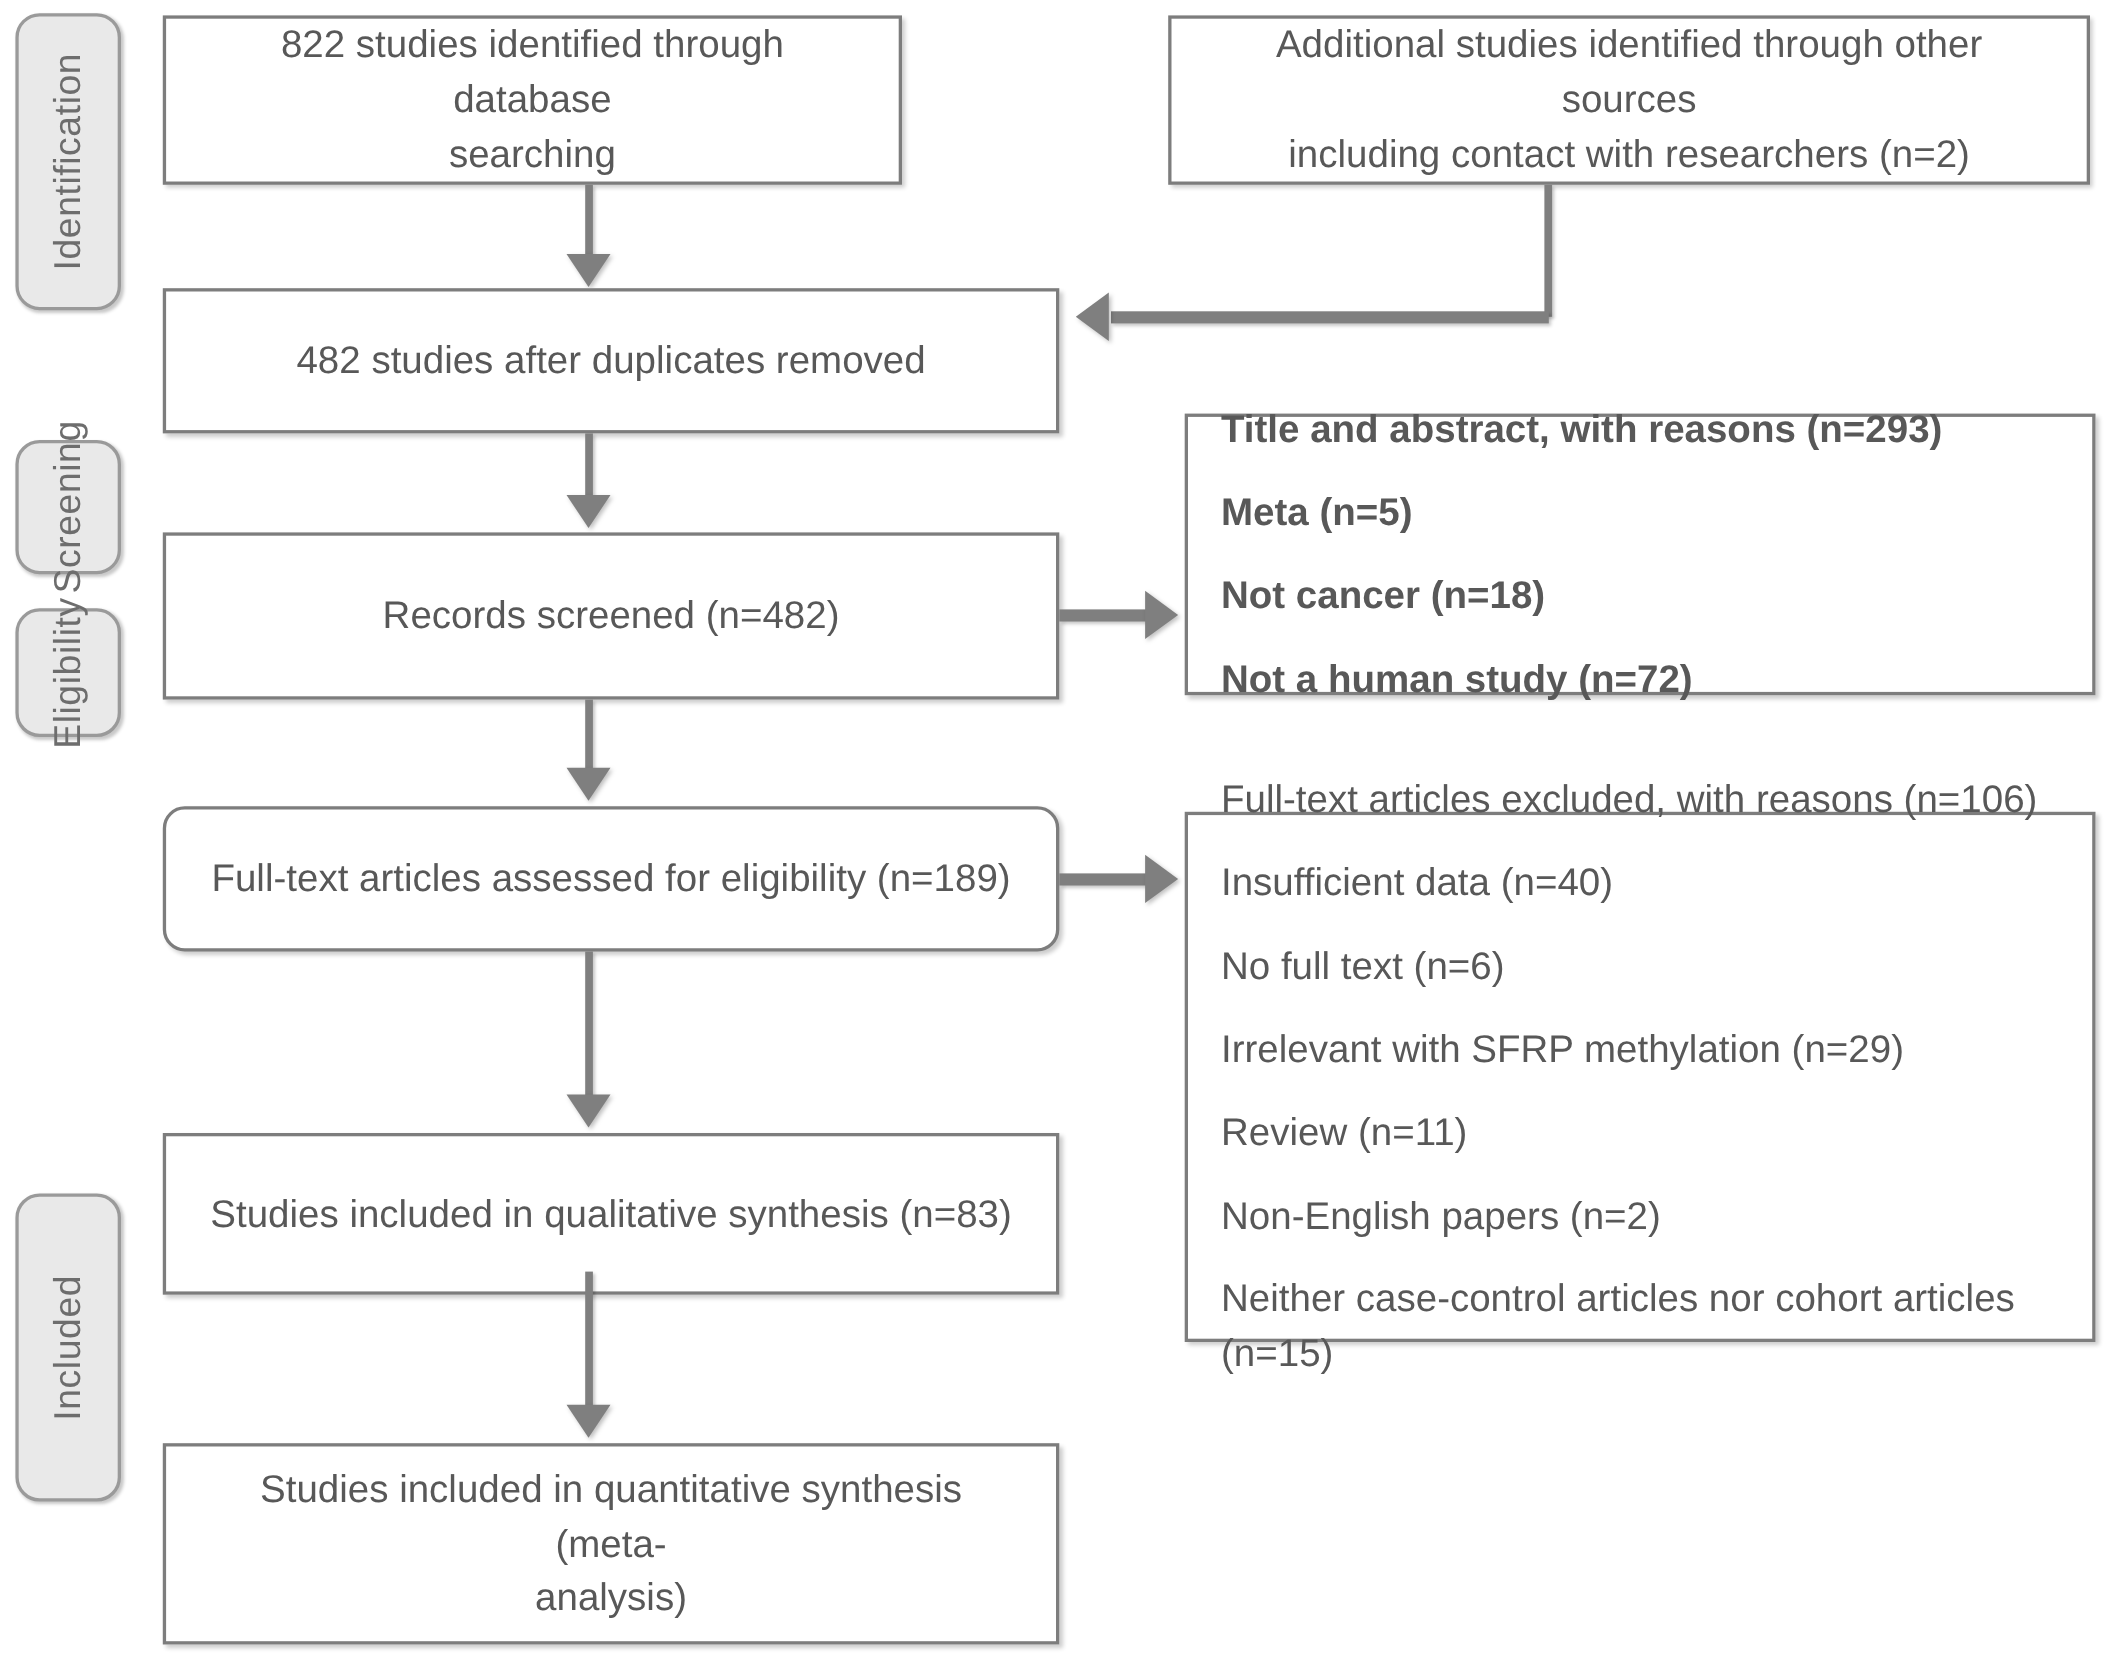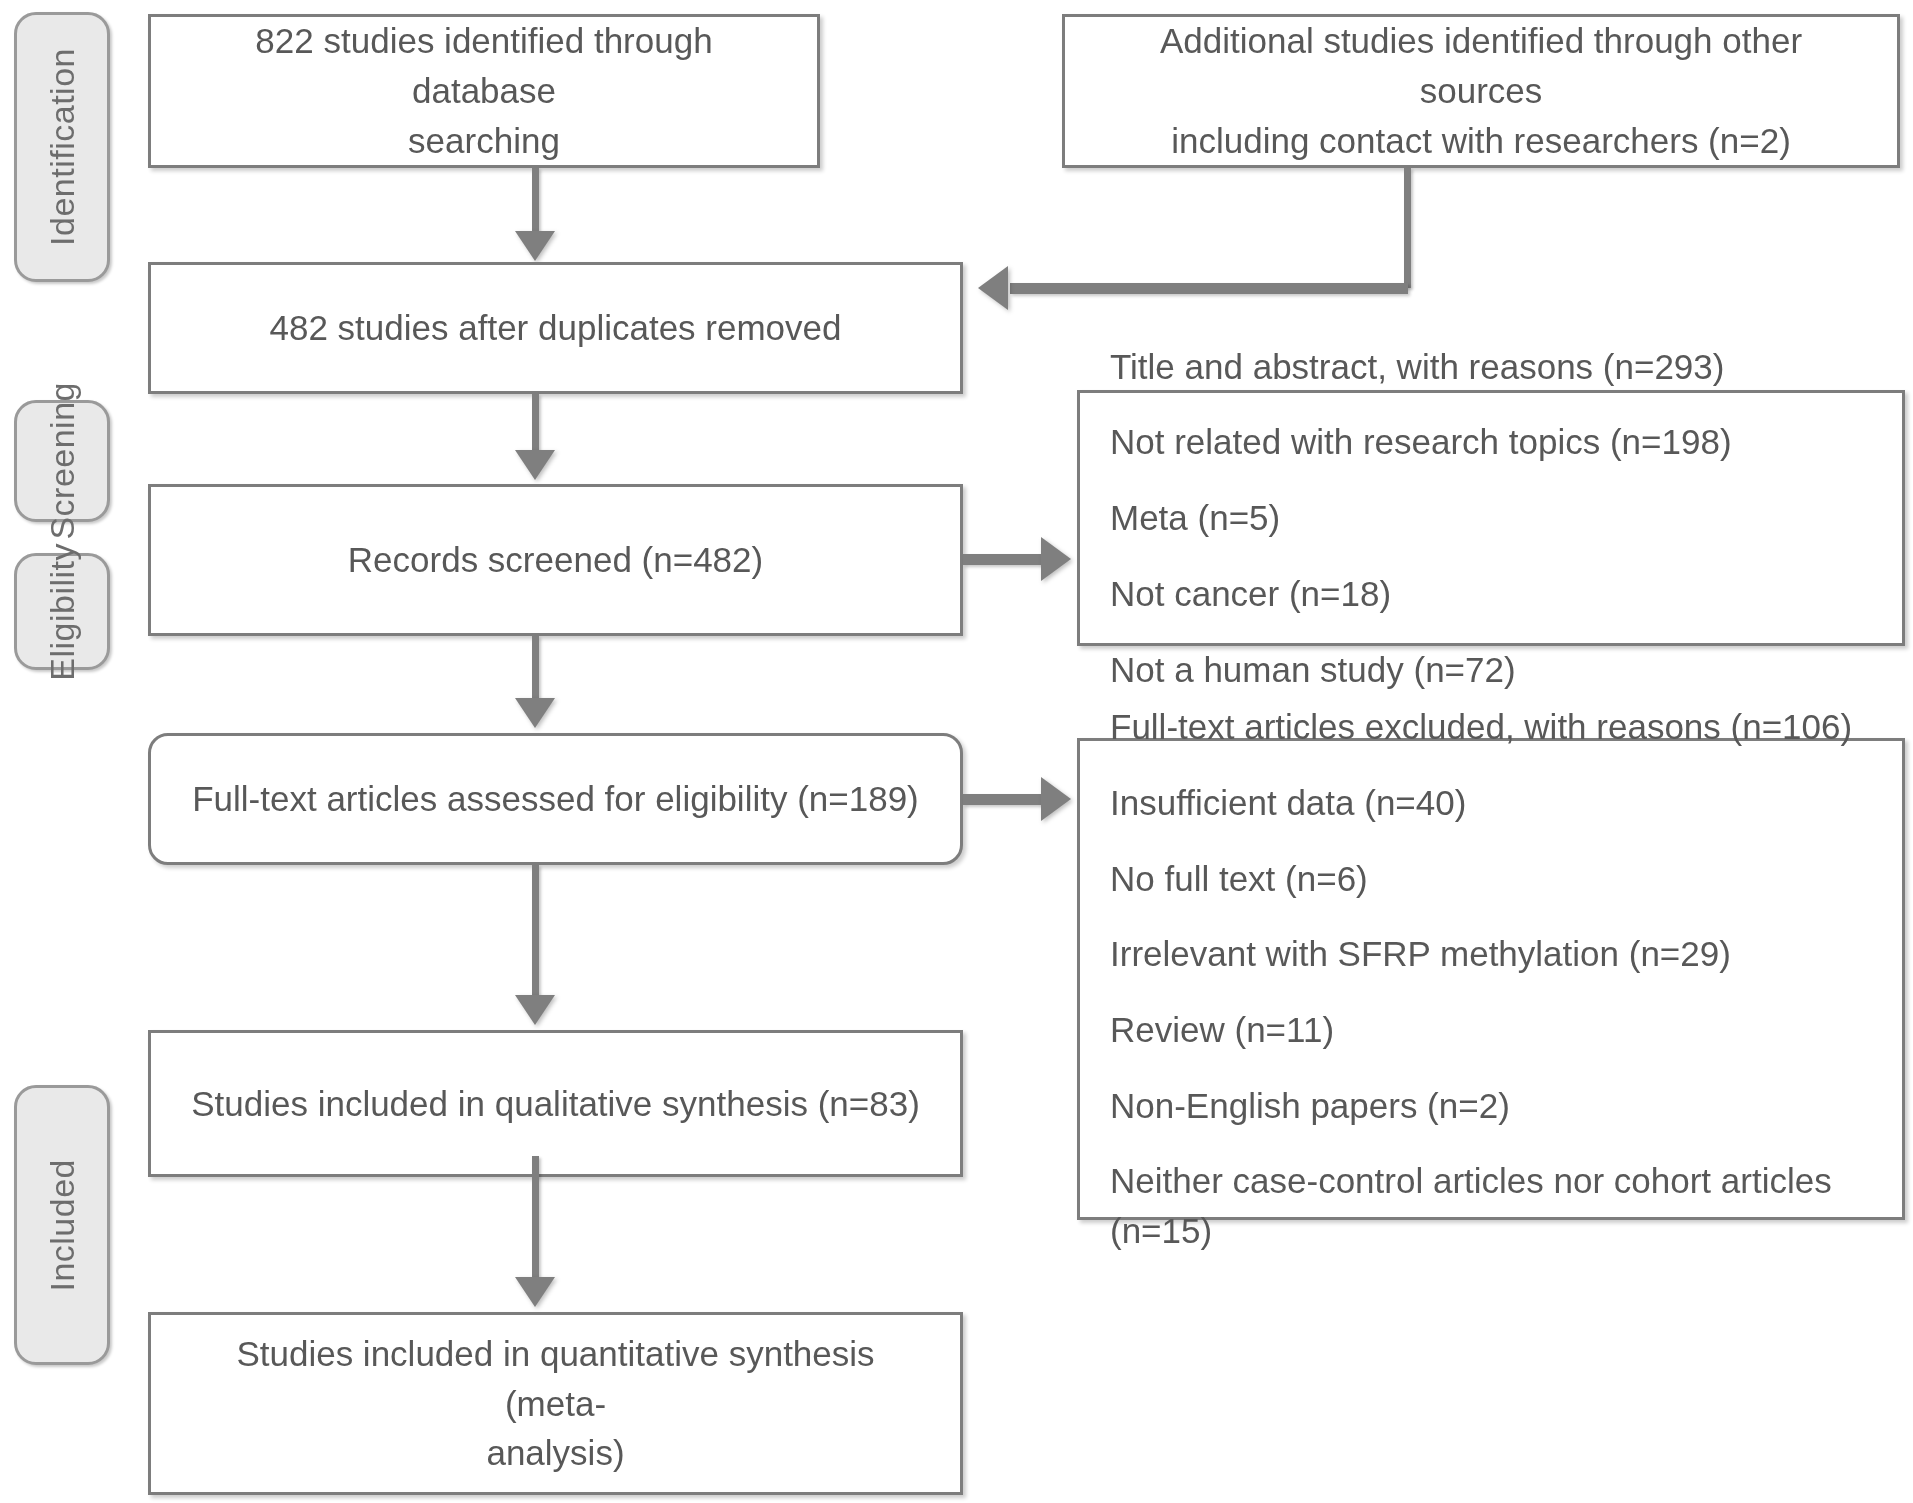--- a/index.html
+++ b/index.html
@@ -137,24 +137,23 @@
   <div class="vline" style="left:532px;top:394px;height:60px;"></div>
   <div class="arrow-down" style="left:515px;top:450px;"></div>
 
   <div class="box center" style="left:148px;top:484px;width:815px;height:152px;">
     <div class="txt">Records screened (n=482)</div>
   </div>
 
   <div class="hline thick" style="left:963px;top:554px;width:80px;"></div>
   <div class="arrow-right" style="left:1041px;top:537px;"></div>
 
-  <div class="box list" style="left:1077px;top:390px;width:828px;height:256px;">
+  <div class="box list" style="left:1077px;top:376px;width:828px;height:256px;font-weight:bold;">
     <div class="txt">
       <div class="line">Title and abstract, with reasons (n=293)</div>
-      <div class="line">Not related with research topics (n=198)</div>
       <div class="line">Meta (n=5)</div>
       <div class="line">Not cancer (n=18)</div>
       <div class="line">Not a human study (n=72)</div>
     </div>
   </div>
 
   <div class="vline" style="left:532px;top:636px;height:66px;"></div>
   <div class="arrow-down" style="left:515px;top:698px;"></div>
 
   <div class="box center" style="left:148px;top:733px;width:815px;height:132px;border-radius:20px;">

